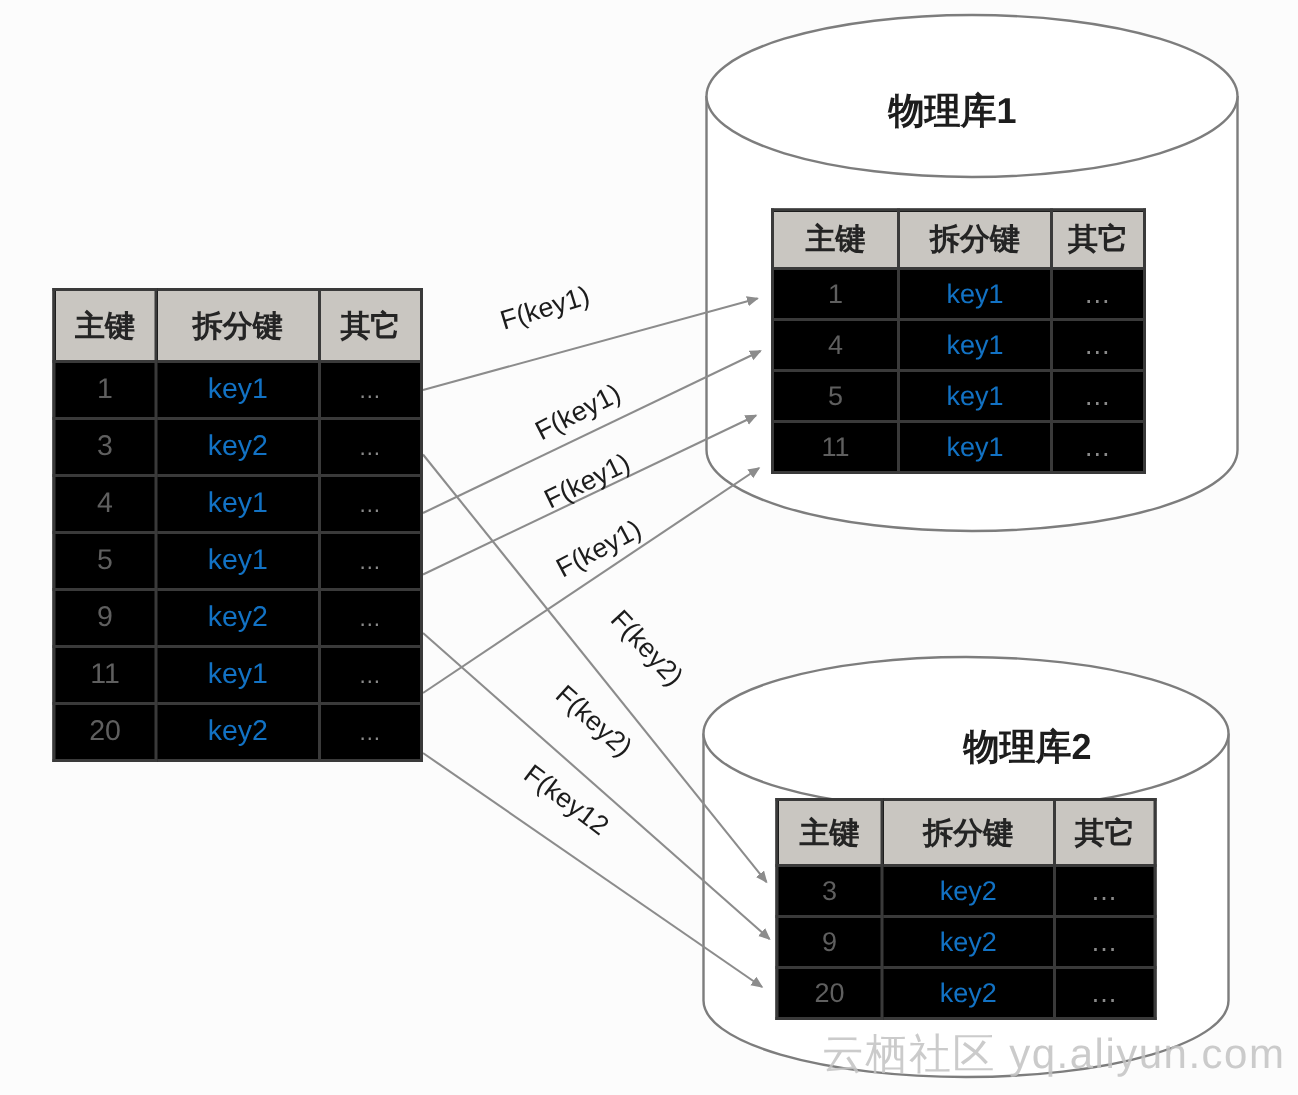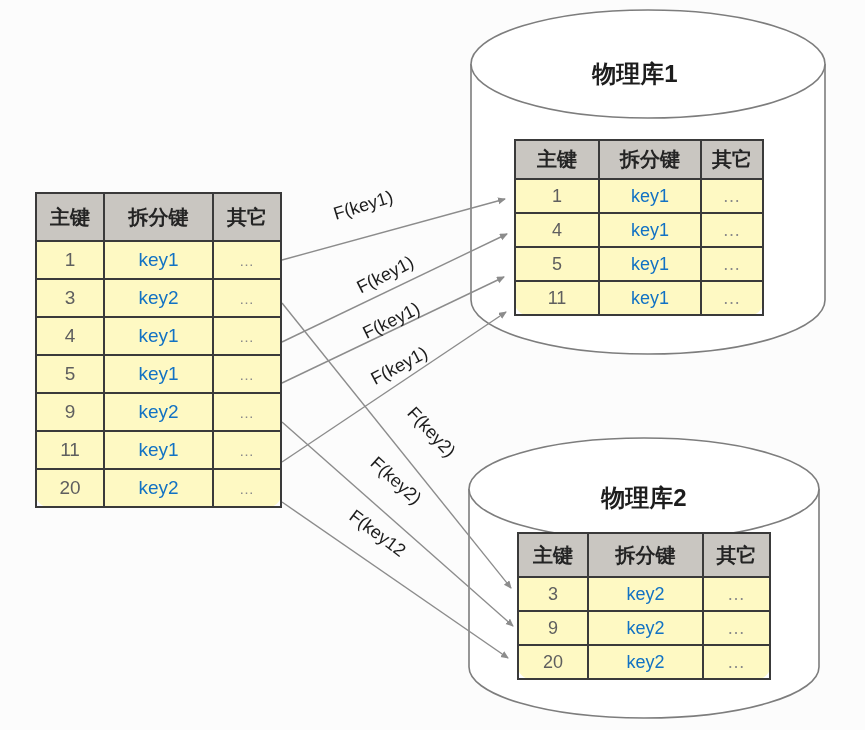--- a/index.html
+++ b/index.html
@@ -1,42 +1,42 @@
 <!DOCTYPE html>
 <html><head>
 <meta charset="utf-8">
 <style>
   html,body{margin:0;padding:0;}
   body{background:#ffffff;font-family:"Liberation Sans", sans-serif;}
   .stage{position:relative;width:865px;height:730px;background:#fcfcfc;overflow:hidden;}
   svg.overlay{position:absolute;left:0;top:0;width:865px;height:730px;}
 
   
-  table.dtable{position:absolute;border-collapse:collapse;table-layout:fixed;background:#fef9c3;border-radius:16px;}
+  table.dtable{position:absolute;border-collapse:collapse;table-layout:fixed;background:#000000;}
   table.dtable th, table.dtable td{border:2px solid #3a3a3a;text-align:center;vertical-align:middle;padding:0;overflow:hidden;}
   table.dtable th{background:#c9c6c1;color:#242424;font-weight:700;font-size:20px;}
   td.pk{color:#5f5f5f;font-size:19px;}
   td.key{color:#1272c4;font-weight:400;font-size:19px;}
   td.etc{color:#8a8a8a;font-size:15px;letter-spacing:1px;}
 
   .left-tbl{left:35px;top:192px;width:245px;}
   .left-tbl th{height:46px;}
   .left-tbl td{height:36px;}
 
   .db1-tbl{left:514px;top:139px;width:250px;}
   .db1-tbl th{height:37px;font-size:19px;}
   .db1-tbl td{height:32px;font-size:18px;}
 
   .db2-tbl{left:517px;top:532px;width:253px;}
   .db2-tbl th{height:42px;font-size:19px;}
   .db2-tbl td{height:32px;font-size:18px;}
 
   .db-title{position:absolute;text-align:center;font-size:24px;font-weight:600;color:#1d1d1d;}
   .db1-title{left:471px;top:58px;width:328px;}
-  .db2-title{left:469px;top:482px;width:350px;}
+  .db2-title{left:469px;top:482px;width:350px;padding-left:41px;}
 
   .watermark{position:absolute;left:548px;top:684px;font-size:28px;color:#c3c3c3;opacity:.85;letter-spacing:1px;white-space:nowrap;}
 
   .arrow-label{font-size:18px;fill:#1c1c1c;font-family:"Liberation Sans", sans-serif;}
 </style>
 </head>
 <body>
 
 <div class="stage">
 
@@ -195,14 +195,15 @@
           <td class="etc">…</td>
         </tr>
       <tr>
           <td class="pk">20</td>
           <td class="key">key2</td>
           <td class="etc">…</td>
         </tr>
     </tbody>
   </table>
 
+  <div class="watermark">云栖社区 yq.aliyun.com</div>
 
 </div>
 
 </body></html>

